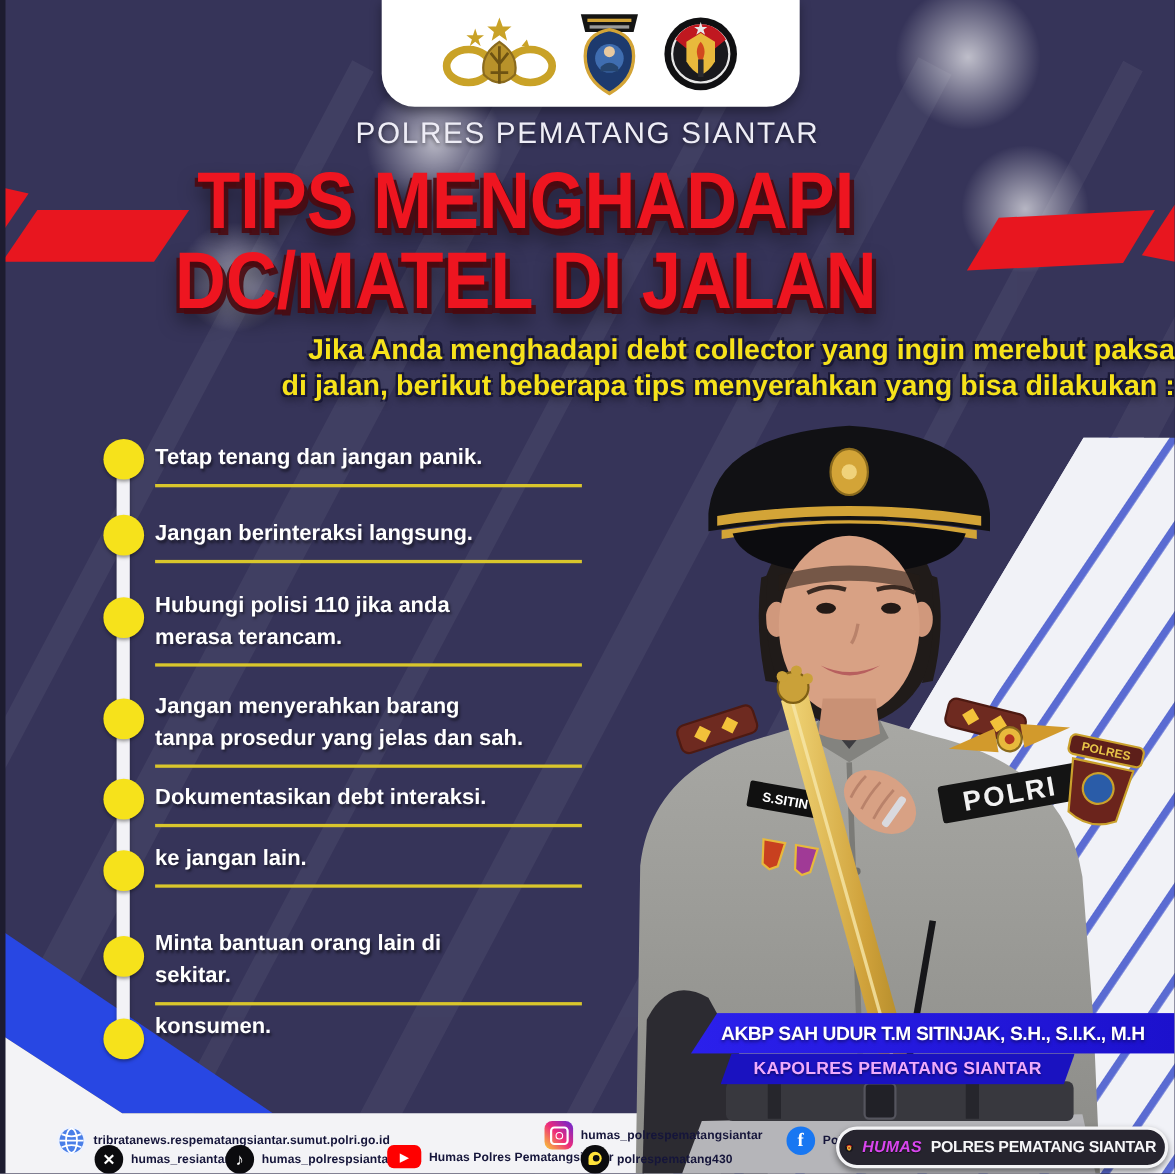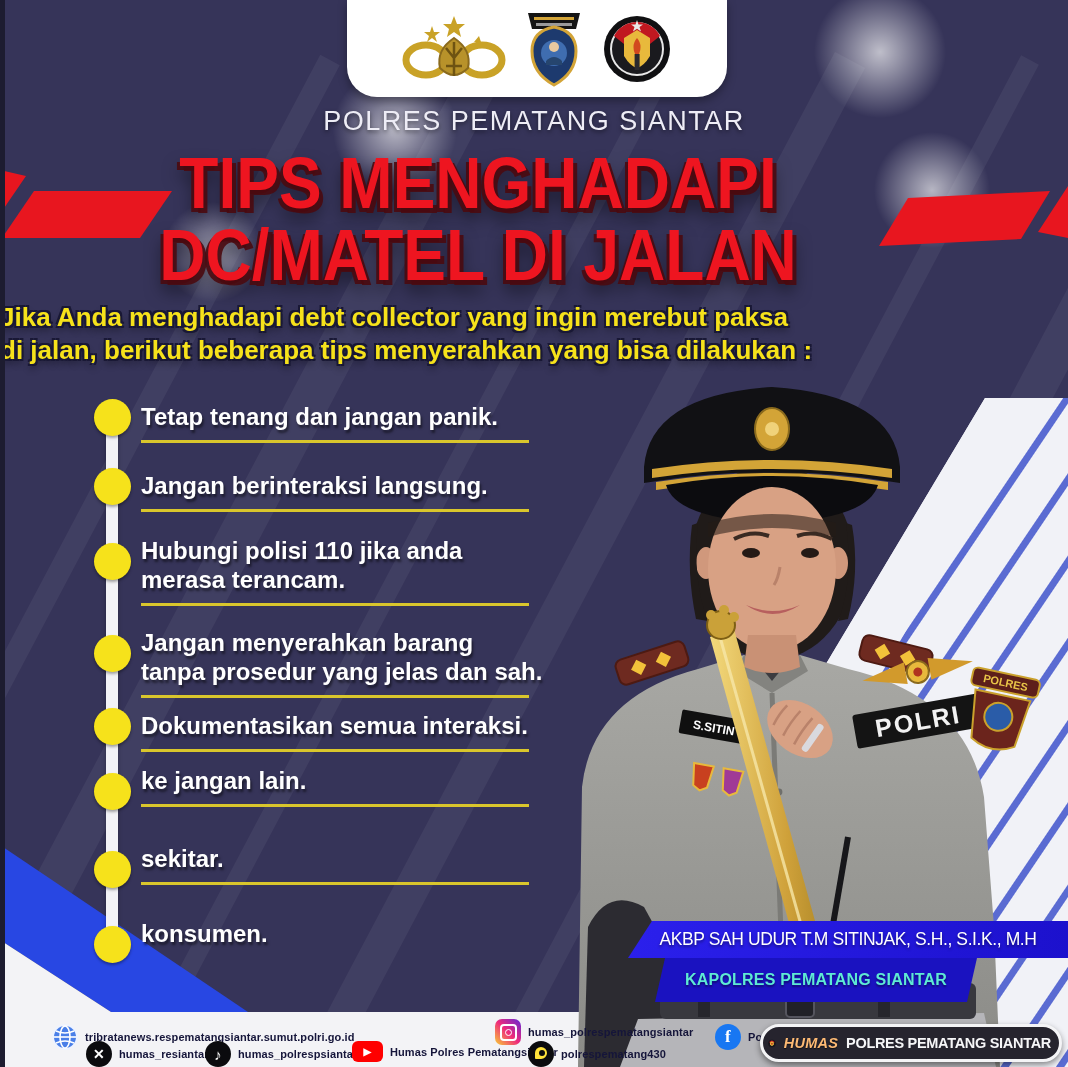--- a/index.html
+++ b/index.html
@@ -19,47 +19,47 @@
   
   .title{position:absolute;left:0;top:146px;width:956px;text-align:center;
     font-weight:bold;color:#ee1520;line-height:1.0;}
   .title .t-line{transform:scaleY(1.14);transform-origin:50% 0;
     font-size:64px;letter-spacing:0px;
     text-shadow:4px 5px 0 rgba(74,10,16,.9),-3px 4px 0 rgba(74,10,16,.9),
       0 10px 16px rgba(0,0,0,.55);}
   .title .t2{margin-top:8px;}
 
   
-  .subtitle{position:absolute;left:0;top:301px;width:1068px;text-align:left;
+  .subtitle{position:absolute;left:0;top:301px;width:1068px;text-align:right;
     color:#f6e21b;font-weight:bold;font-size:26px;line-height:1.25;
     text-shadow:2px 2px 0 #191835,-2px 2px 0 #191835,2px -2px 0 #191835,
       -2px -2px 0 #191835,0 5px 7px rgba(0,0,0,.45);}
 
   
   .tip-connector{position:absolute;left:106px;top:418px;width:12px;height:530px;
     background:#f2f2f6;border-radius:6px;box-shadow:0 2px 4px rgba(0,0,0,.3);}
   .tip{position:absolute;left:141px;width:450px;color:#ffffff;font-weight:bold;
-    font-size:24px;line-height:29px;text-shadow:1.5px 2.5px 2.5px rgba(0,0,0,.5);}
+    font-size:20px;line-height:29px;text-shadow:1.5px 2.5px 2.5px rgba(0,0,0,.5);}
   .tip .dot{position:absolute;left:-47px;top:-3px;width:37px;height:37px;
     border-radius:50%;background:#f6e21b;box-shadow:0 2px 3px rgba(0,0,0,.35);}
   .tip.two .dot{top:7px;}
   .tip .rule{display:block;width:388px;height:3px;background:#d9c62c;
     margin-top:9px;border:none;}
   .tip .l2:empty{display:none;}
 
   
   .name-banner{position:absolute;left:628px;top:921px;width:440px;height:37px;
     background:linear-gradient(90deg,#2b20ec,#1c11cd);
     clip-path:polygon(24px 0,100% 0,100% 100%,0 100%);
     display:flex;align-items:center;justify-content:center;color:#fff;
-    font-weight:normal;font-size:17.5px;letter-spacing:-0.4px;
+    font-weight:bold;font-size:17.5px;letter-spacing:-0.4px;
     text-shadow:0 2px 3px rgba(0,0,0,.45);}
-  .pos-banner{position:absolute;left:655px;top:958px;width:322px;height:44px;
+  .pos-banner{position:absolute;left:655px;top:958px;width:322px;height:28px;
     background:#1a12c0;clip-path:polygon(10px 0,100% 0,calc(100% - 10px) 100%,0 100%);
-    display:flex;align-items:center;justify-content:center;color:#5eead4;
+    display:flex;align-items:center;justify-content:center;color:#f0abfc;
     font-weight:bold;font-size:16px;letter-spacing:0.2px;
     text-shadow:0 2px 2px rgba(0,0,0,.4);}
 
   
   .f-item{position:absolute;display:flex;align-items:center;gap:7px;
     color:#15153a;font-weight:bold;font-size:11px;letter-spacing:0.1px;}
   .ic{width:26px;height:26px;border-radius:50%;display:flex;align-items:center;
     justify-content:center;flex:0 0 auto;}
   .ic-globe{background:#eef3ff;}
   .ic-ig{border-radius:7px;background:linear-gradient(45deg,#f9ce34,#ee2a7b,#6228d7);
@@ -77,21 +77,21 @@
   .ic-vid{background:#0b0b0e;position:relative;}
   .ic-vid::after{content:"";position:absolute;left:7px;top:6px;width:12px;height:12px;
     background:#ffe23a;border-radius:50% 50% 50% 8%;}
   .ic-vid::before{content:"";position:absolute;left:11px;top:9px;width:6px;height:6px;
     background:#0b0b0e;border-radius:50%;z-index:1;}
 
   .humas-badge{position:absolute;left:760px;top:1024px;width:302px;height:38px;
     border-radius:22px;background:#26242e;border:3px solid #f4f4f6;
     box-sizing:border-box;display:flex;align-items:center;gap:8px;padding:0 8px 0 5px;
     box-shadow:0 3px 6px rgba(0,0,0,.45);}
-  .humas-badge .b-red{color:#fdba74;font-size:14.5px;font-weight:bold;font-style:italic;
+  .humas-badge .b-red{color:#d946ef;font-size:14.5px;font-weight:bold;font-style:italic;
     letter-spacing:0.2px;text-shadow:0 1px 1px rgba(0,0,0,.6);}
   .humas-badge .b-white{color:#f6f6f8;font-size:14.5px;font-weight:bold;
     letter-spacing:-0.3px;white-space:nowrap;}
   .left-edge{position:absolute;left:0;top:0;width:5px;height:1067px;background:#1d1c30;}
 </style>
 </head>
 <body>
 
 <div class="canvas">
 
@@ -323,31 +323,32 @@
     <i class="rule"></i>
   </div>
   <div class="tip two" style="top:628px">
     <span class="dot"></span>
     <div>Jangan menyerahkan barang</div>
     <div class="l2">tanpa prosedur yang jelas dan sah.</div>
     <i class="rule"></i>
   </div>
   <div class="tip" style="top:711px">
     <span class="dot"></span>
-    <div>Dokumentasikan semua interaksi.</div>
+    <div>Dokumentasikan debt interaksi.</div>
 
     <i class="rule"></i>
   </div>
   <div class="tip two" style="top:766px">
     <span class="dot"></span>
     <div class="l2">ke jangan lain.</div>
     <i class="rule"></i>
   </div>
   <div class="tip two" style="top:844px">
     <span class="dot"></span>
+    <div>Minta bantuan orang lain di</div>
     <div class="l2">sekitar.</div>
     <i class="rule"></i>
   </div>
   <div class="tip two" style="top:919px">
     <span class="dot"></span>
     <div class="l2">konsumen.</div>
 
   </div>
 
   <div class="name-banner">

